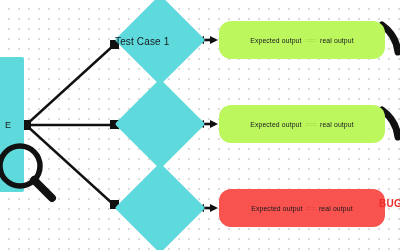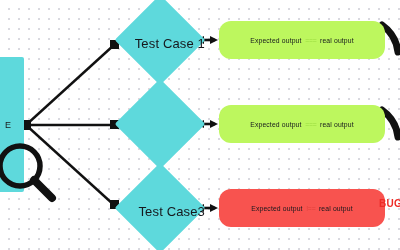--- a/index.html
+++ b/index.html
@@ -60,22 +60,22 @@
     width: 64px;
     height: 64px;
     background: #5ED9DC;
     transform: rotate(45deg);
     border-radius: 2px;
     z-index: 2;
   }
   .diamond-label {
     position: absolute;
     width: 90px;
-    text-align: right;
-    font-size: 13px;
+    text-align: left;
+    font-size: 10px;
     color: #16181d;
     letter-spacing: 0.15px;
     z-index: 4;
     white-space: nowrap;
   }
 
   
   .pill {
     position: absolute;
     height: 38px;
@@ -172,21 +172,20 @@
     <circle cx="26" cy="26" r="20" fill="none" stroke="#111111" stroke-width="5.5"></circle>
     <line x1="40" y1="40" x2="58" y2="58" stroke="#111111" stroke-width="8" stroke-linecap="round"></line>
   </svg>
 
   <div class="diamond" style="left:128px; top:8px;"></div>
   <div class="diamond-label" style="left:115px; top:36px;">Test Case 1</div>
 
   <div class="diamond" style="left:128px; top:92px;"></div>
 
   <div class="diamond" style="left:128px; top:176px;"></div>
-  <div class="diamond-label" style="left:115px; top:204px;">Test Case3</div>
 
   <div class="pill pill-green" style="left:219px; top:21px; width:166px;">
     <span class="pill-label">
       <span>Expected output</span>
       <span class="op op-faint">===</span>
       <span>real output</span>
     </span>
   </div>
 
   <div class="pill pill-green" style="left:219px; top:105px; width:166px;">

